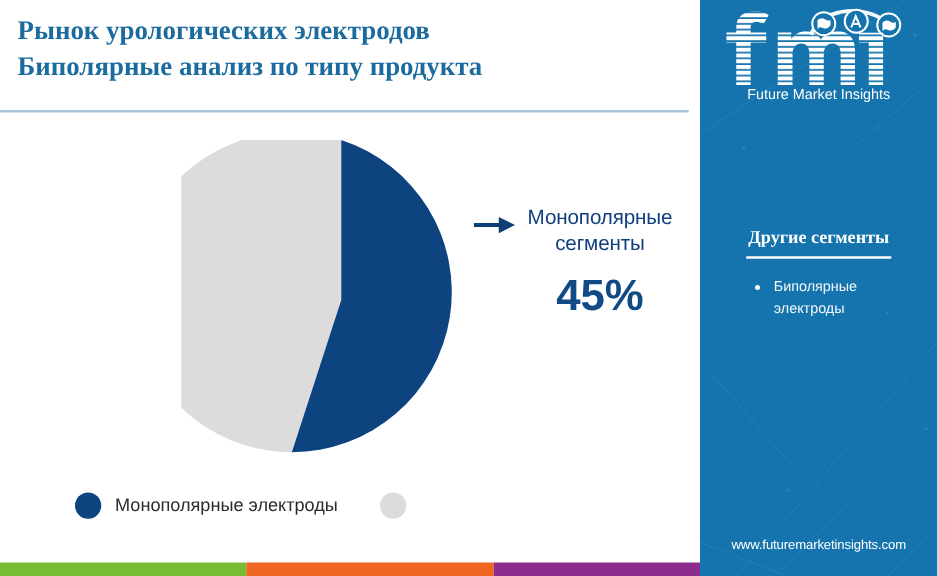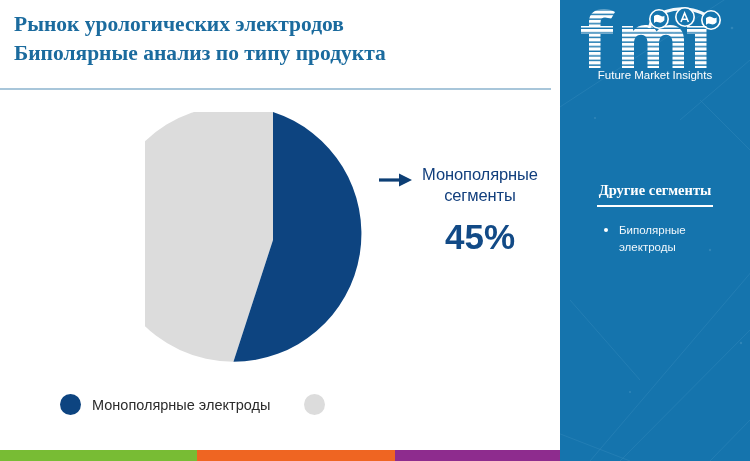--- a/index.html
+++ b/index.html
@@ -201,20 +201,21 @@
         </g>
 
         <text x="80" y="73" text-anchor="middle" fill="#ffffff" font-family="Liberation Sans, sans-serif" font-size="11.5">Future Market Insights</text>
       </svg>
     </div>
     <div id="panel-divider"></div>
     <div id="panel-list">
       <div class="panel-bullet">Биполярные электроды</div>
     </div>
 
+    <div id="panel-url">www.futuremarketinsights.com</div>
   </div>
 
   <div id="bottom-bar">
     <div class="bar-seg" style="width:197px;background:#78bc34"></div>
     <div class="bar-seg" style="width:198px;background:#ef6522"></div>
     <div class="bar-seg" style="width:165px;background:#8e2c8e"></div>
   </div>
 
 </div>
 

